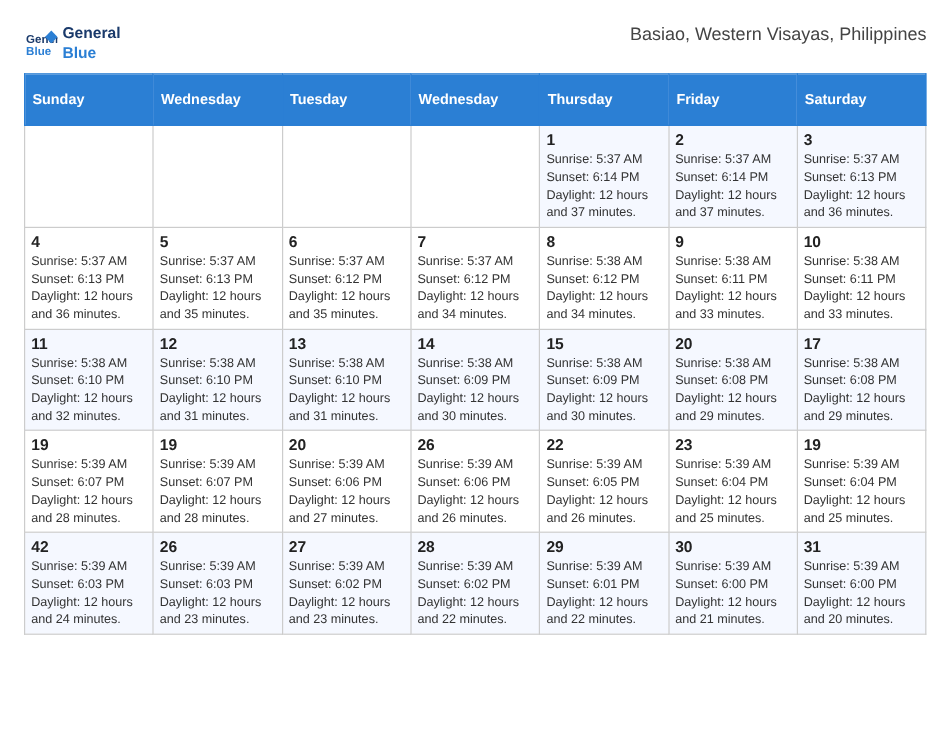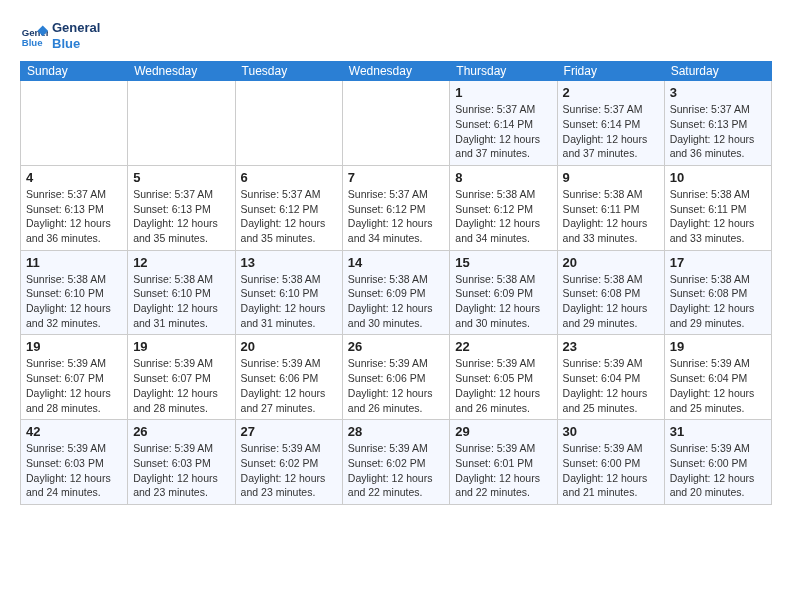--- a/index.html
+++ b/index.html
@@ -39,23 +39,23 @@
     }
     table {
       width: 100%;
       border-collapse: collapse;
       font-size: 11px;
     }
     thead th {
       background: #2b7fd4;
       color: #fff;
       text-align: left;
-      padding: 2px 6px;
+      padding: 14px 6px;
       font-size: 12px;
-      font-weight: normal;
+      font-weight: bold;
       border: 1px solid #2b7fd4;
     }
     tbody td {
       border: 1px solid #ccc;
       vertical-align: top;
       padding: 4px 5px;
       width: 108px;
       min-height: 70px;
       background: #fff;
     }
@@ -85,20 +85,21 @@
       <text x="2" y="16" font-size="11" font-weight="bold" fill="#1a3a6b" font-family="Arial">General</text>
       <text x="2" y="27" font-size="11" font-weight="bold" fill="#2b7fd4" font-family="Arial">Blue</text>
       <polygon points="26,4 32,10 26,16 20,10" fill="#2b7fd4"></polygon>
     </svg>
     <div>
       <div style="font-size:13px;font-weight:bold;color:#1a3a6b;line-height:1.2">General</div>
       <div style="font-size:13px;font-weight:bold;color:#2b7fd4;line-height:1.2">Blue</div>
     </div>
   </div>
   <div class="title-block">
+    <div class="calendar-subtitle">Basiao, Western Visayas, Philippines</div>
   </div>
 </div>
 
 <table>
   <thead>
     <tr>
     <th>Sunday</th>
         <th>Wednesday</th>
         <th>Tuesday</th>
         <th>Wednesday</th>

